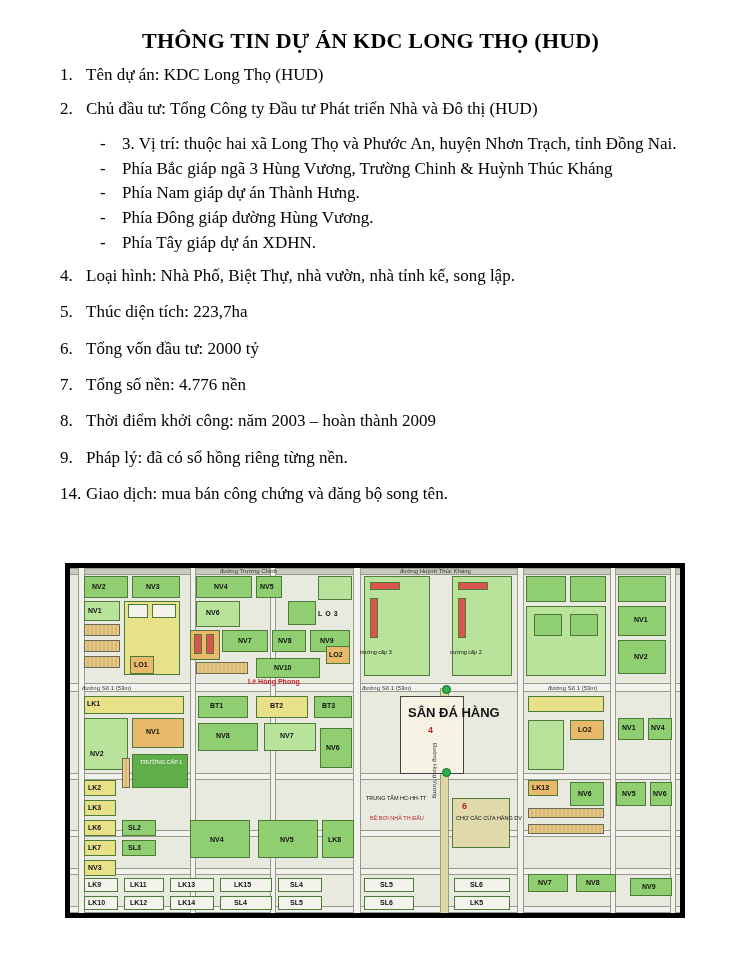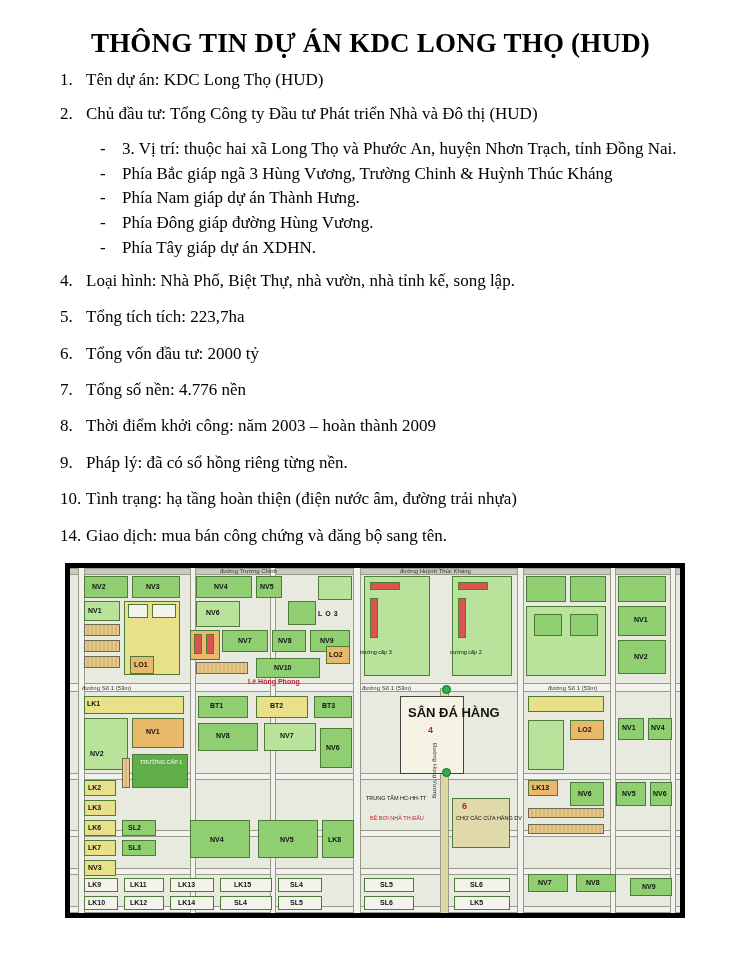--- a/index.html
+++ b/index.html
@@ -18,21 +18,21 @@
   .page {
     width: 741px;
     height: 960px;
     position: relative;
     box-sizing: border-box;
     padding: 0;
   }
   .doc-title {
     text-align: center;
     font-weight: bold;
-    font-size: 27px;
+    font-size: 22px;
     letter-spacing: 0.2px;
     margin: 28px 0 10px 0;
     font-family: "Liberation Serif", serif;
   }
   .body-list {
     padding: 0 34px 0 60px;
   }
   .item {
     font-size: 17px;
     line-height: 1.32;
@@ -199,45 +199,41 @@
         <span class="txt">Phía Tây giáp dự án XDHN.</span>
       </div>
     </div>
 
     <div class="item spaced">
       <span class="num">4.</span>
       <span class="txt">Loại hình: Nhà Phố, Biệt Thự, nhà vườn, nhà tỉnh kế, song lập.</span>
     </div>
     <div class="item spaced">
       <span class="num">5.</span>
-      <span class="txt">Tổng tích tích: 223,7ha</span>
+      <span class="txt">Thúc diện tích: 223,7ha</span>
     </div>
     <div class="item spaced">
       <span class="num">6.</span>
       <span class="txt">Tổng vốn đầu tư: 2000 tỷ</span>
     </div>
     <div class="item spaced">
       <span class="num">7.</span>
       <span class="txt">Tổng số nền: 4.776 nền</span>
     </div>
     <div class="item spaced">
       <span class="num">8.</span>
       <span class="txt">Thời điểm khởi công: năm 2003 – hoàn thành 2009</span>
     </div>
     <div class="item spaced">
       <span class="num">9.</span>
       <span class="txt">Pháp lý: đã có sổ hồng riêng từng nền.</span>
     </div>
     <div class="item spaced">
-      <span class="num">10.</span>
-      <span class="txt">Tình trạng: hạ tầng hoàn thiện (điện nước âm, đường trải nhựa)</span>
-    </div>
-    <div class="item spaced">
       <span class="num">14.</span>
-      <span class="txt">Giao dịch: mua bán công chứng và đăng bộ sang tên.</span>
+      <span class="txt">Giao dịch: mua bán công chứng và đăng bộ song tên.</span>
     </div>
 
   </div>
 
   <div class="map-wrap">
     <div class="map-inner">
 
       <div class="hroad" style="left:0;top:0;width:612px;height:5px;background:#c9c9bd;"></div>
       <div class="hroad" style="left:0;top:115px;width:612px;height:7px;"></div>
       <div class="hroad" style="left:0;top:205px;width:612px;height:5px;"></div>

